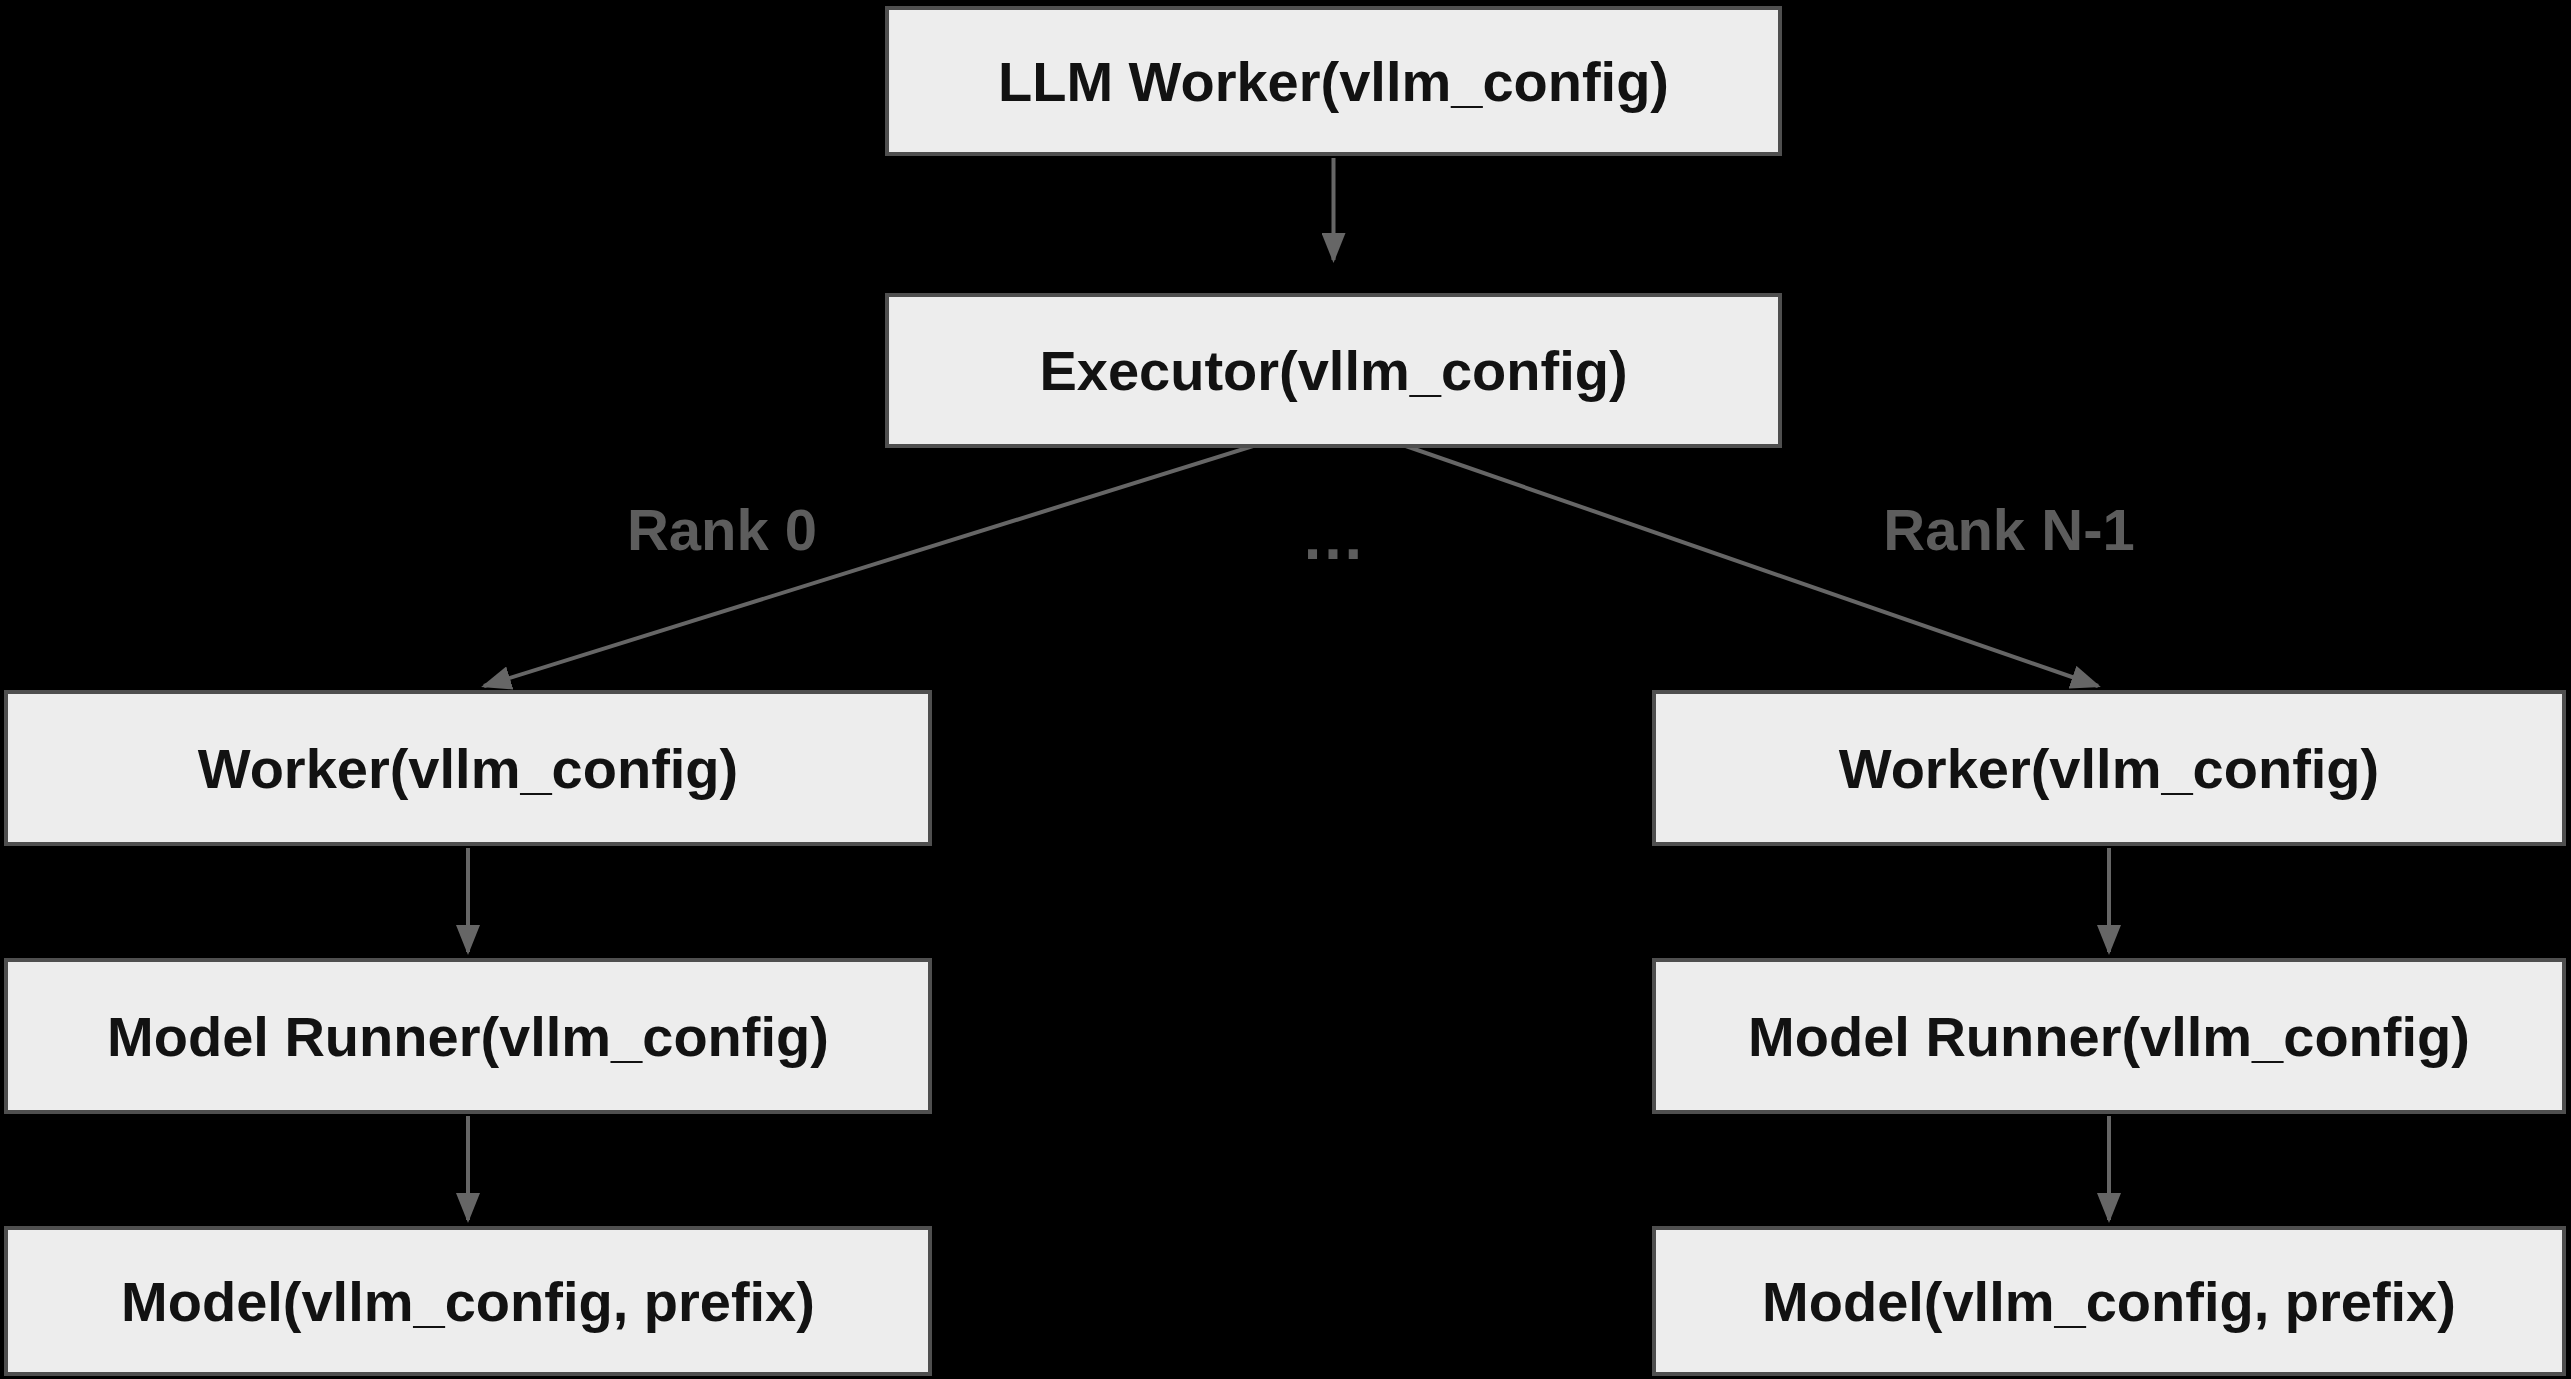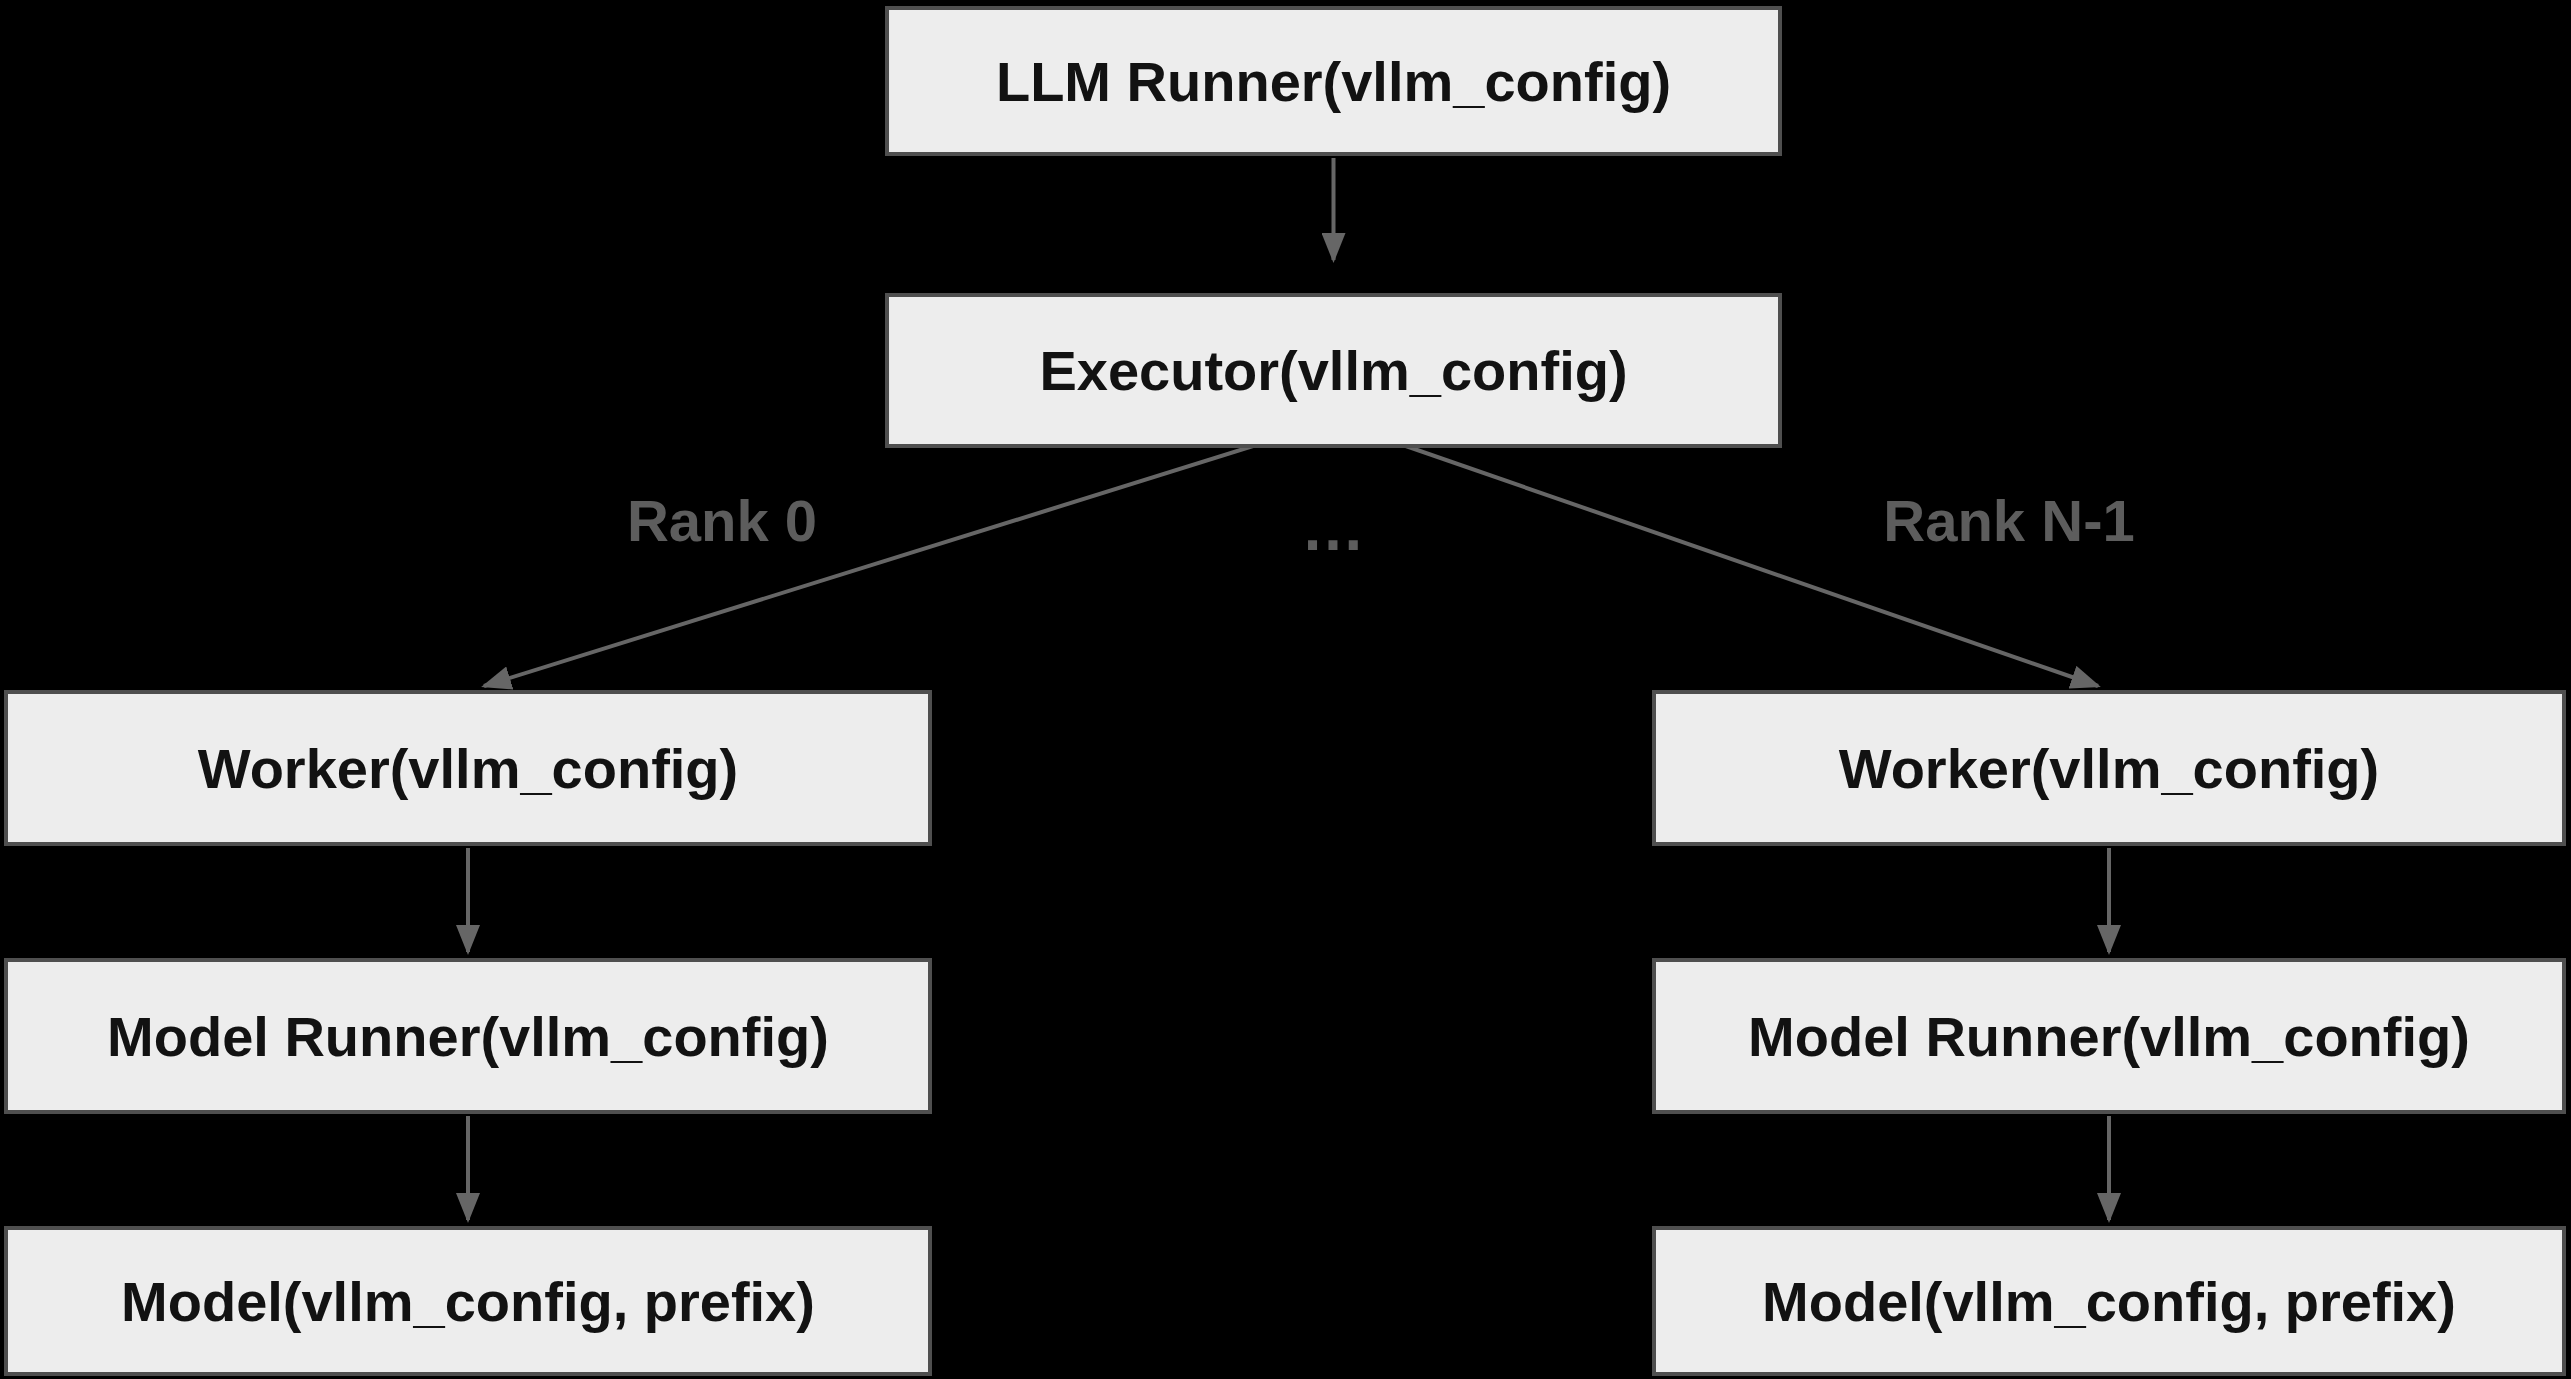--- a/index.html
+++ b/index.html
@@ -31,20 +31,21 @@
     white-space: nowrap;
   }
   .edge-label {
     position: absolute;
     color: #5d5d5d;
     font-size: 58px;
     font-weight: 600;
     text-align: center;
     line-height: 1;
     white-space: nowrap;
+    margin-top: 9px;
   }
   #n-engine   { left: 885px;  top: 6px;    width: 897px; height: 150px; }
   #n-executor { left: 885px;  top: 266px;  width: 897px; height: 155px; margin-top: 27px; }
   #n-worker0  { left: 4px;    top: 690px;  width: 928px; height: 156px; }
   #n-workern  { left: 1652px; top: 690px;  width: 914px; height: 156px; }
   #n-mr0      { left: 4px;    top: 958px;  width: 928px; height: 156px; }
   #n-mrn      { left: 1652px; top: 958px;  width: 914px; height: 156px; }
   #n-model0   { left: 4px;    top: 1226px; width: 928px; height: 150px; }
   #n-modeln   { left: 1652px; top: 1226px; width: 914px; height: 150px; }
   #lbl-rank0  { left: 542px;  top: 492px;  width: 360px; }
@@ -64,21 +65,21 @@
     </defs>
     <line x1="1333.5" y1="158" x2="1333.5" y2="260" stroke="#666666" stroke-width="4" marker-end="url(#arrowhead)"></line>
     <line x1="1333.5" y1="421" x2="484" y2="686" stroke="#666666" stroke-width="4" marker-end="url(#arrowhead)"></line>
     <line x1="1333.5" y1="421" x2="2098" y2="686" stroke="#666666" stroke-width="4" marker-end="url(#arrowhead)"></line>
     <line x1="468" y1="848" x2="468" y2="952" stroke="#666666" stroke-width="4" marker-end="url(#arrowhead)"></line>
     <line x1="468" y1="1116" x2="468" y2="1220" stroke="#666666" stroke-width="4" marker-end="url(#arrowhead)"></line>
     <line x1="2109" y1="848" x2="2109" y2="952" stroke="#666666" stroke-width="4" marker-end="url(#arrowhead)"></line>
     <line x1="2109" y1="1116" x2="2109" y2="1220" stroke="#666666" stroke-width="4" marker-end="url(#arrowhead)"></line>
   </svg>
 
-  <div class="node" id="n-engine">LLM Runner(vllm_config)</div>
+  <div class="node" id="n-engine">LLM Worker(vllm_config)</div>
 
   <div class="node" id="n-executor">Executor(vllm_config)</div>
 
   <div class="edge-label" id="lbl-rank0">Rank 0</div>
 
   <div class="edge-label" id="lbl-dots">…</div>
 
   <div class="edge-label" id="lbl-rankn">Rank N-1</div>
 
   <div class="node" id="n-worker0">Worker(vllm_config)</div>

